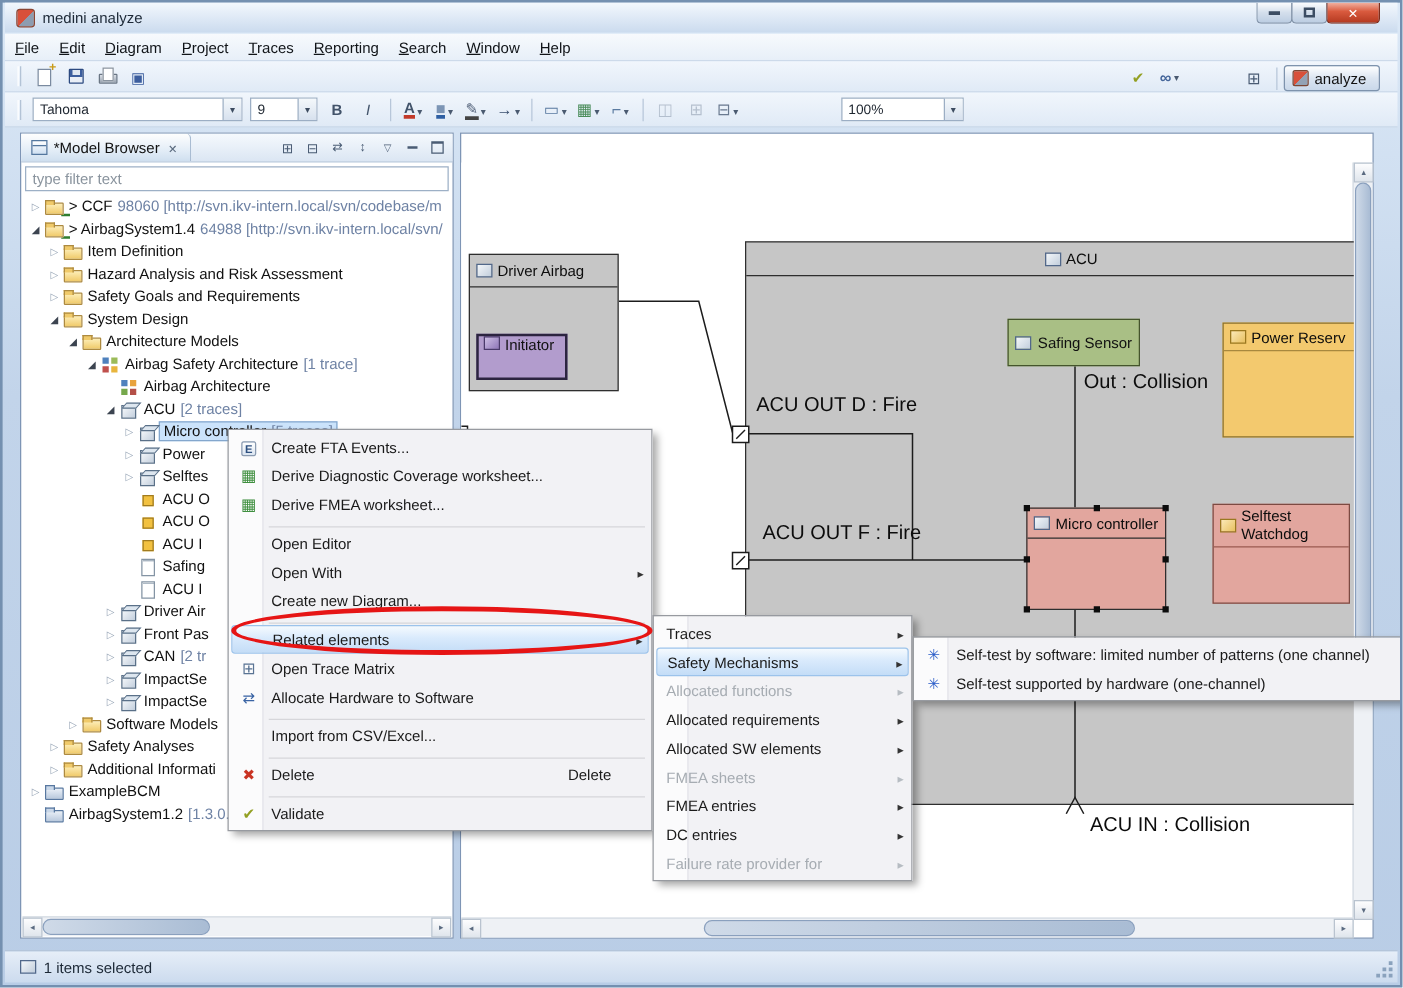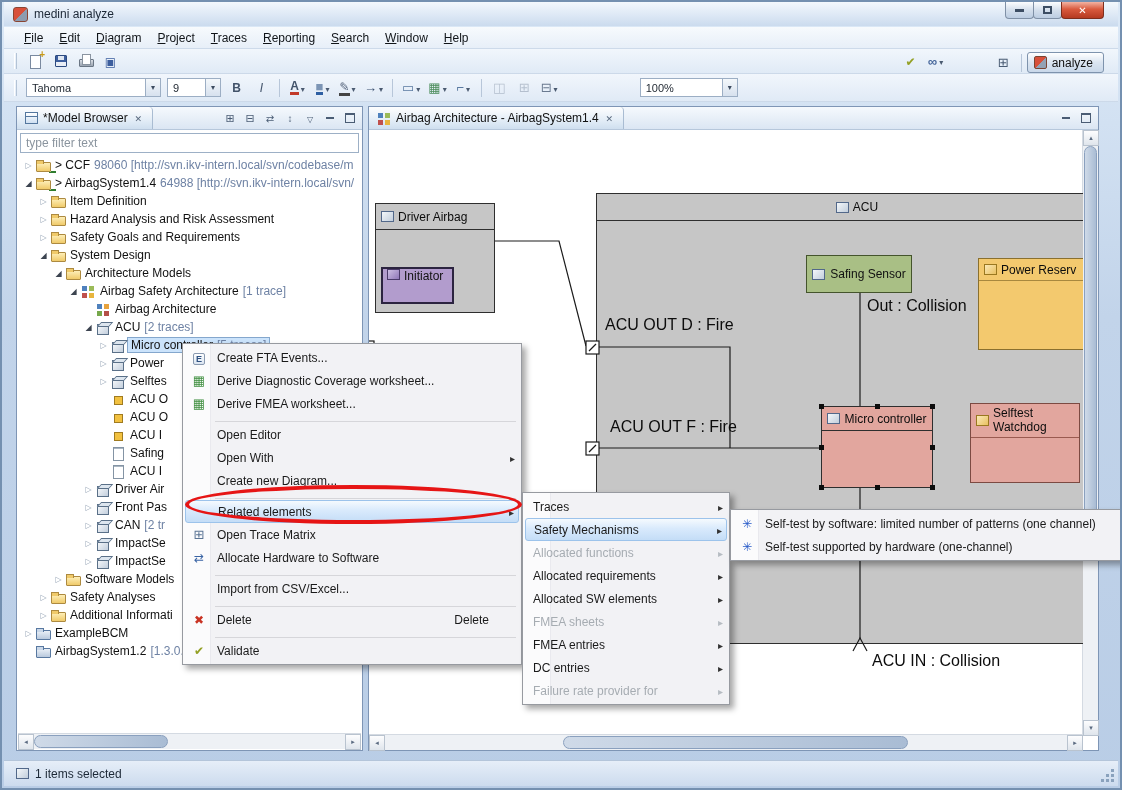--- a/index.html
+++ b/index.html
@@ -13,21 +13,21 @@
 .app-icon{width:15px;height:15px;margin-right:6px;border-radius:3px;border:1px solid #8a4533;background:linear-gradient(135deg,#d8503a 0 52%,#8d9cb0 52%);flex:none}
 .title-text{color:#1c2836}
 .caption-buttons{position:absolute;top:0;right:14px;display:flex}
 .winbtn{width:29px;height:17px;margin-left:-1px;border:1px solid #7f90a6;border-top:none;border-radius:0 0 4px 4px;display:flex;align-items:center;justify-content:center;background:linear-gradient(#fcfdfe,#d4dfec 50%,#bccde2);position:relative}
 .winbtn.close{width:43px;background:linear-gradient(#f2b3a2,#d95a3e 45%,#b53a21);border-color:#7e2d1c}
 .ic-min{width:9px;height:3px;background:#3c4d63}
 .ic-max{width:9px;height:8px;border:2px solid #3c4d63}
 .ic-close::before{content:"\2715";color:#fff;font-size:10px;font-weight:bold}
 
 
-.menubar{position:absolute;left:2px;top:25px;right:2px;height:22px;display:flex;align-items:center;padding-left:12px;background:linear-gradient(#f7fafd,#e7eff8);border-bottom:1px solid #cddaea}
+.menubar{position:absolute;left:2px;top:25px;right:2px;height:22px;display:flex;align-items:center;background:linear-gradient(#f7fafd,#e7eff8);border-bottom:1px solid #cddaea}
 .menu-item{display:inline-block;padding:3px 8px;color:#101418}
 .menu-item::first-letter{text-decoration:underline}
 
 
 .toolbar{position:absolute;left:2px;right:2px;display:flex;align-items:center;background:linear-gradient(#f1f6fc,#e0eaf6);border-bottom:1px solid #ccd9e9;padding-left:8px}
 .toolbar.row1{top:47px;height:25px}
 .toolbar.row2{top:72px;height:28px}
 .tgrip{width:3px;height:16px;border-left:1px solid #fff;border-right:1px solid #b3c3d6;margin:0 6px 0 2px;flex:none}
 .tbtn{height:21px;min-width:23px;display:inline-flex;align-items:center;justify-content:center;border:1px solid transparent;border-radius:2px;color:#42536a;padding:0 2px;margin:0 1px;flex:none}
 .tbtn.disabled{opacity:.4}
@@ -263,21 +263,21 @@
       </button>
     <span class="tsep" data-name="separator"></span>
     <div class="analyze-btn" data-name="perspective-analyze-button">
       <i class="persp-ic" data-name="analyze-perspective-icon"></i>
       <span data-name="perspective-label">analyze</span>
     </div>
   </div>
 
   <div class="toolbar row2" data-name="format-toolbar">
     <span class="tgrip" data-name="toolbar-grip"></span>
-    <div class="combo" style="width:135px" data-name="font-family-select">
+    <div class="combo" style="width:168px" data-name="font-family-select">
       <span data-name="font-family-value">Tahoma</span>
       <span class="caret" data-name="dropdown-caret-icon"></span>
     </div>
     <div class="combo" style="width:54px" data-name="font-size-select">
       <span data-name="font-size-value">9</span>
       <span class="caret" data-name="dropdown-caret-icon"></span>
     </div>
     <button class="tbtn bold" data-name="bold-button">B</button>
     <button class="tbtn italic" data-name="italic-button">I</button>
     <span class="tsep" data-name="separator"></span>
@@ -644,35 +644,20 @@
     <div class="hscroll" style="left:1px;right:1px;bottom:1px" data-name="model-browser-hscrollbar">
       <span class="sbtn" data-name="scroll-left-icon"></span>
       <div class="strack" data-name="scrollbar-track">
           <div class="sthumb" style="left:0;width:134px" data-name="scrollbar-thumb"></div>
         </div>
       <span class="sbtn" data-name="scroll-right-icon"></span>
     </div>
   </div>
 
   <div class="panel editor-panel" data-name="editor-panel">
-    <div class="view-tabbar" data-name="editor-tabbar">
-      <div class="view-tab" data-name="editor-tab">
-        <span class="arch-ic" data-name="diagram-tab-icon"></span>
-        <span data-name="editor-tab-title">Airbag Architecture - AirbagSystem1.4</span>
-        <span class="close-x" data-name="close-tab-icon"></span>
-      </div>
-      <div class="view-toolbar">
-        <span class="vtb" data-name="minimize-view-button">
-            <i data-name="minimize-view-icon"></i>
-          </span>
-        <span class="vtb" data-name="maximize-view-button">
-            <i data-name="maximize-view-icon"></i>
-          </span>
-      </div>
-    </div>
 
     <div class="canvas" data-name="diagram-canvas">
 
       <div class="block acu" data-name="block-acu">
         <div class="block-hd center">
           <span class="blk-icon" data-name="block-icon"></span>
           <span data-name="block-acu-label">ACU</span>
         </div>
       </div>
 

